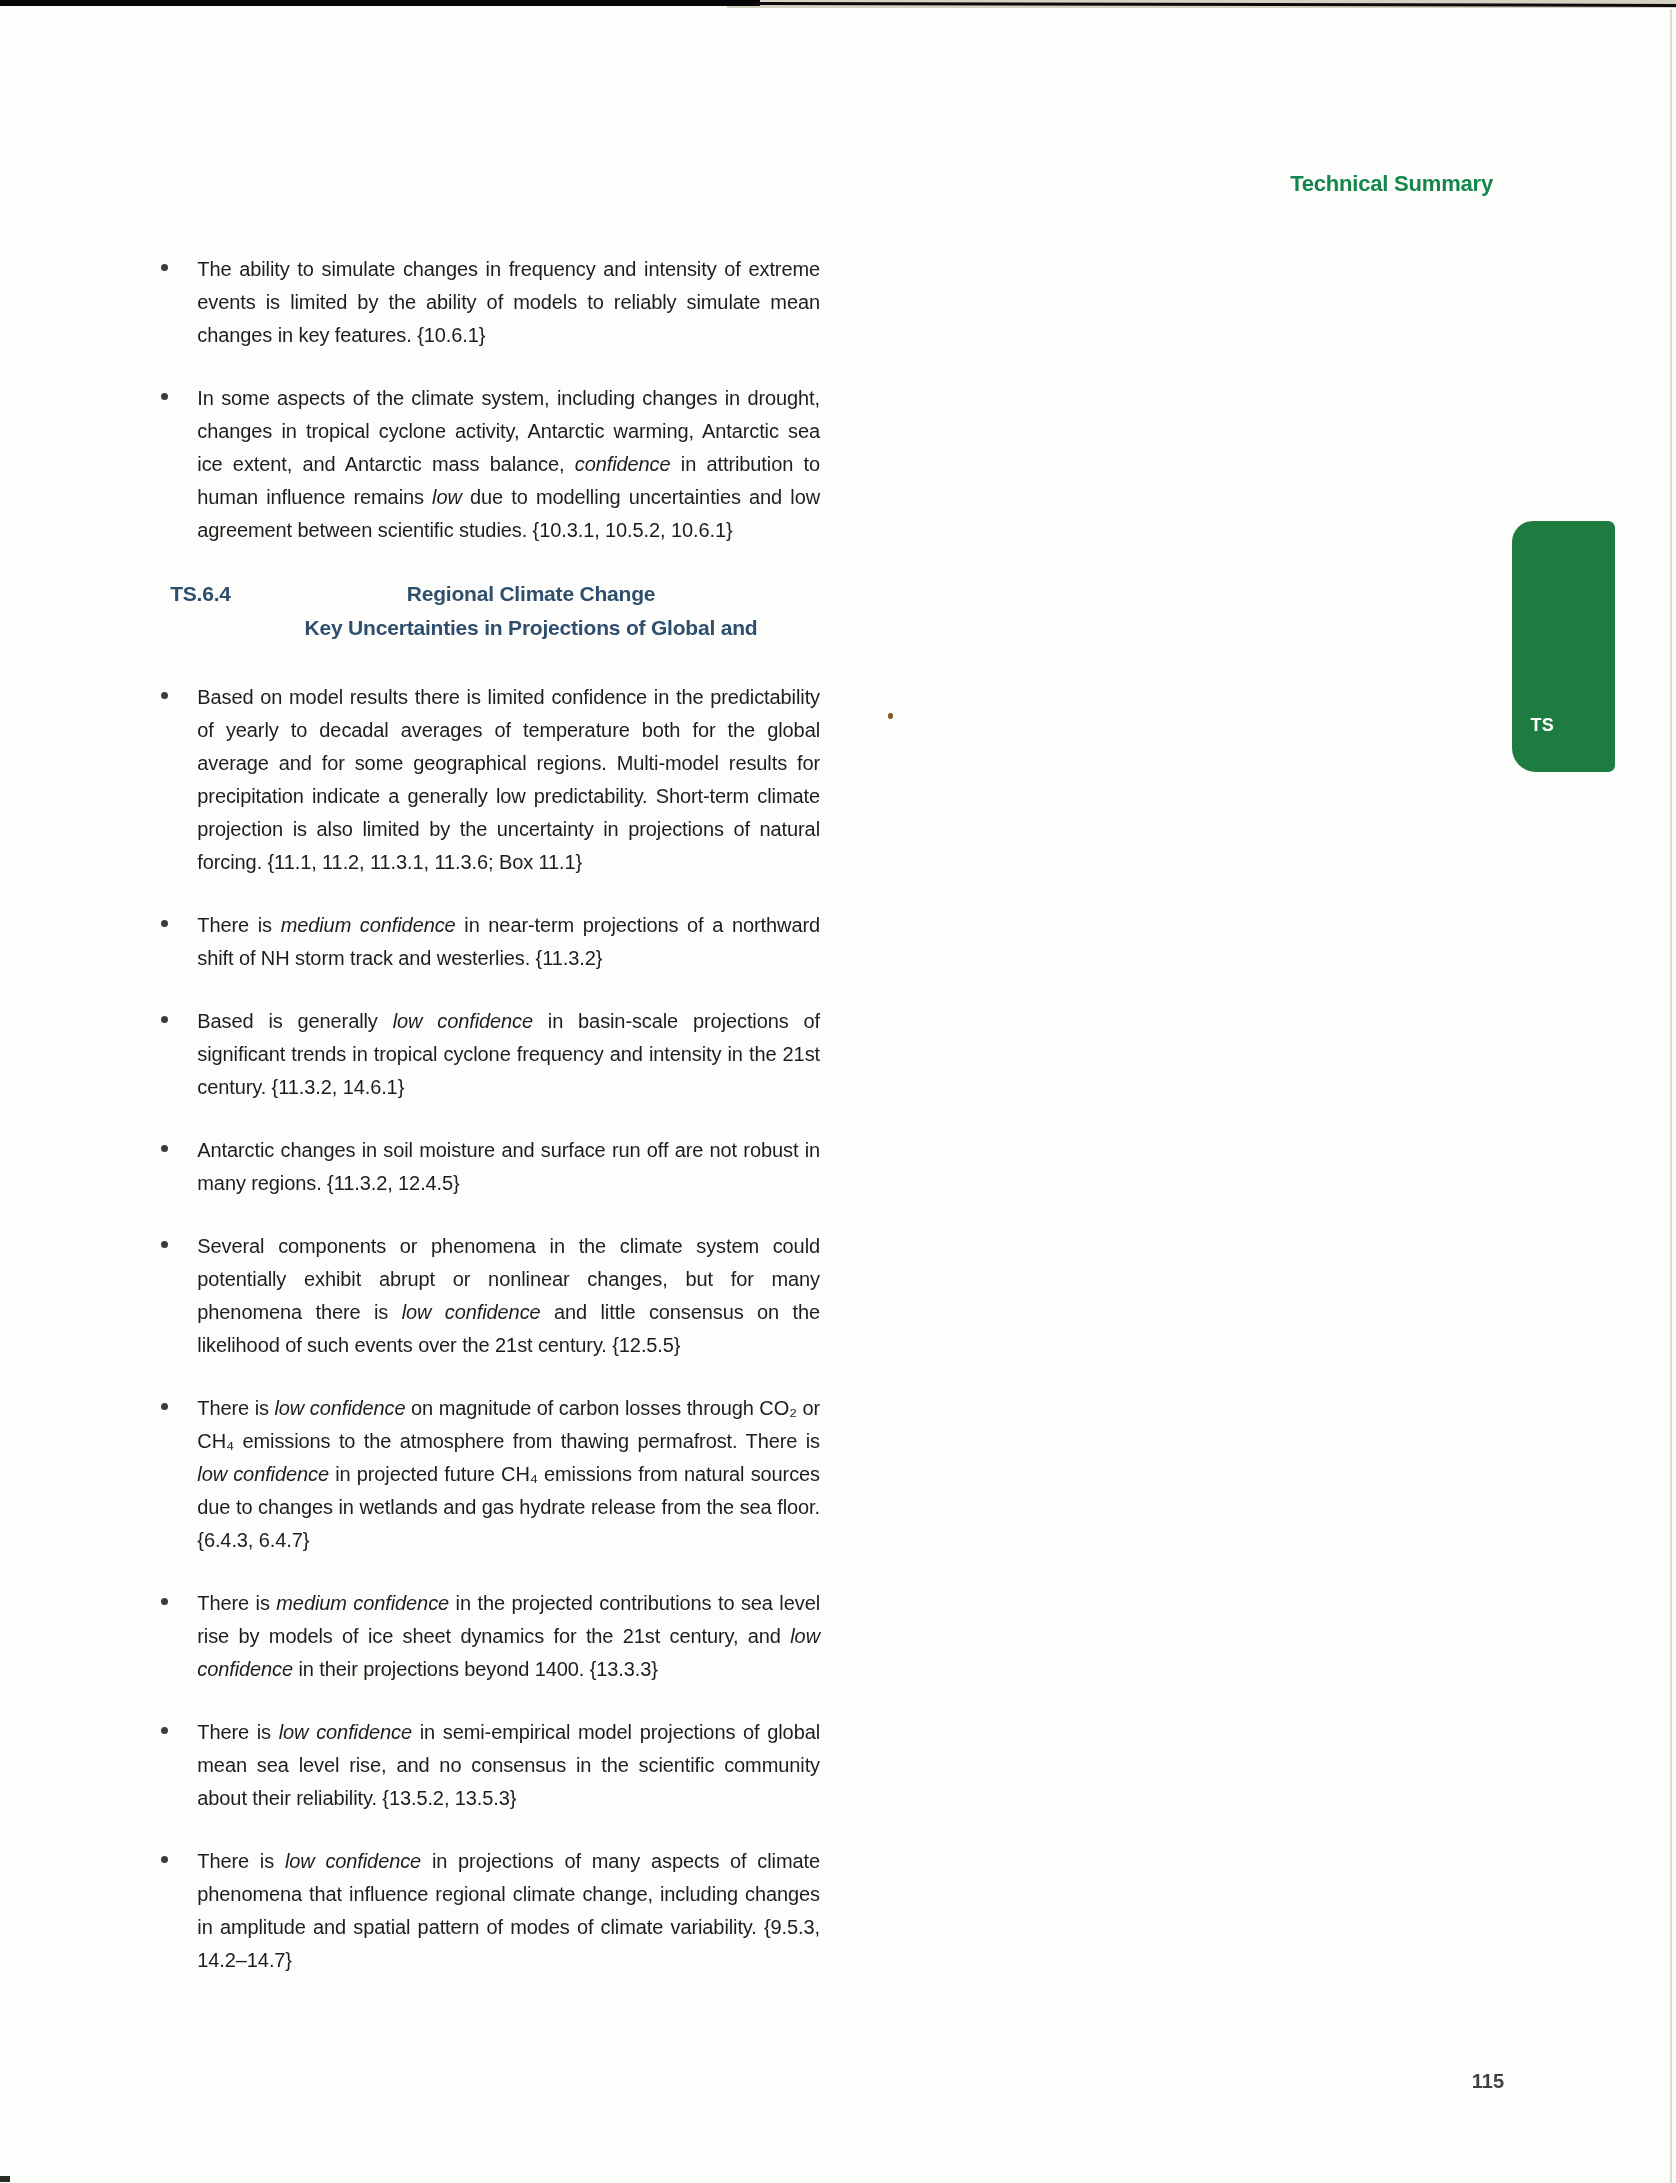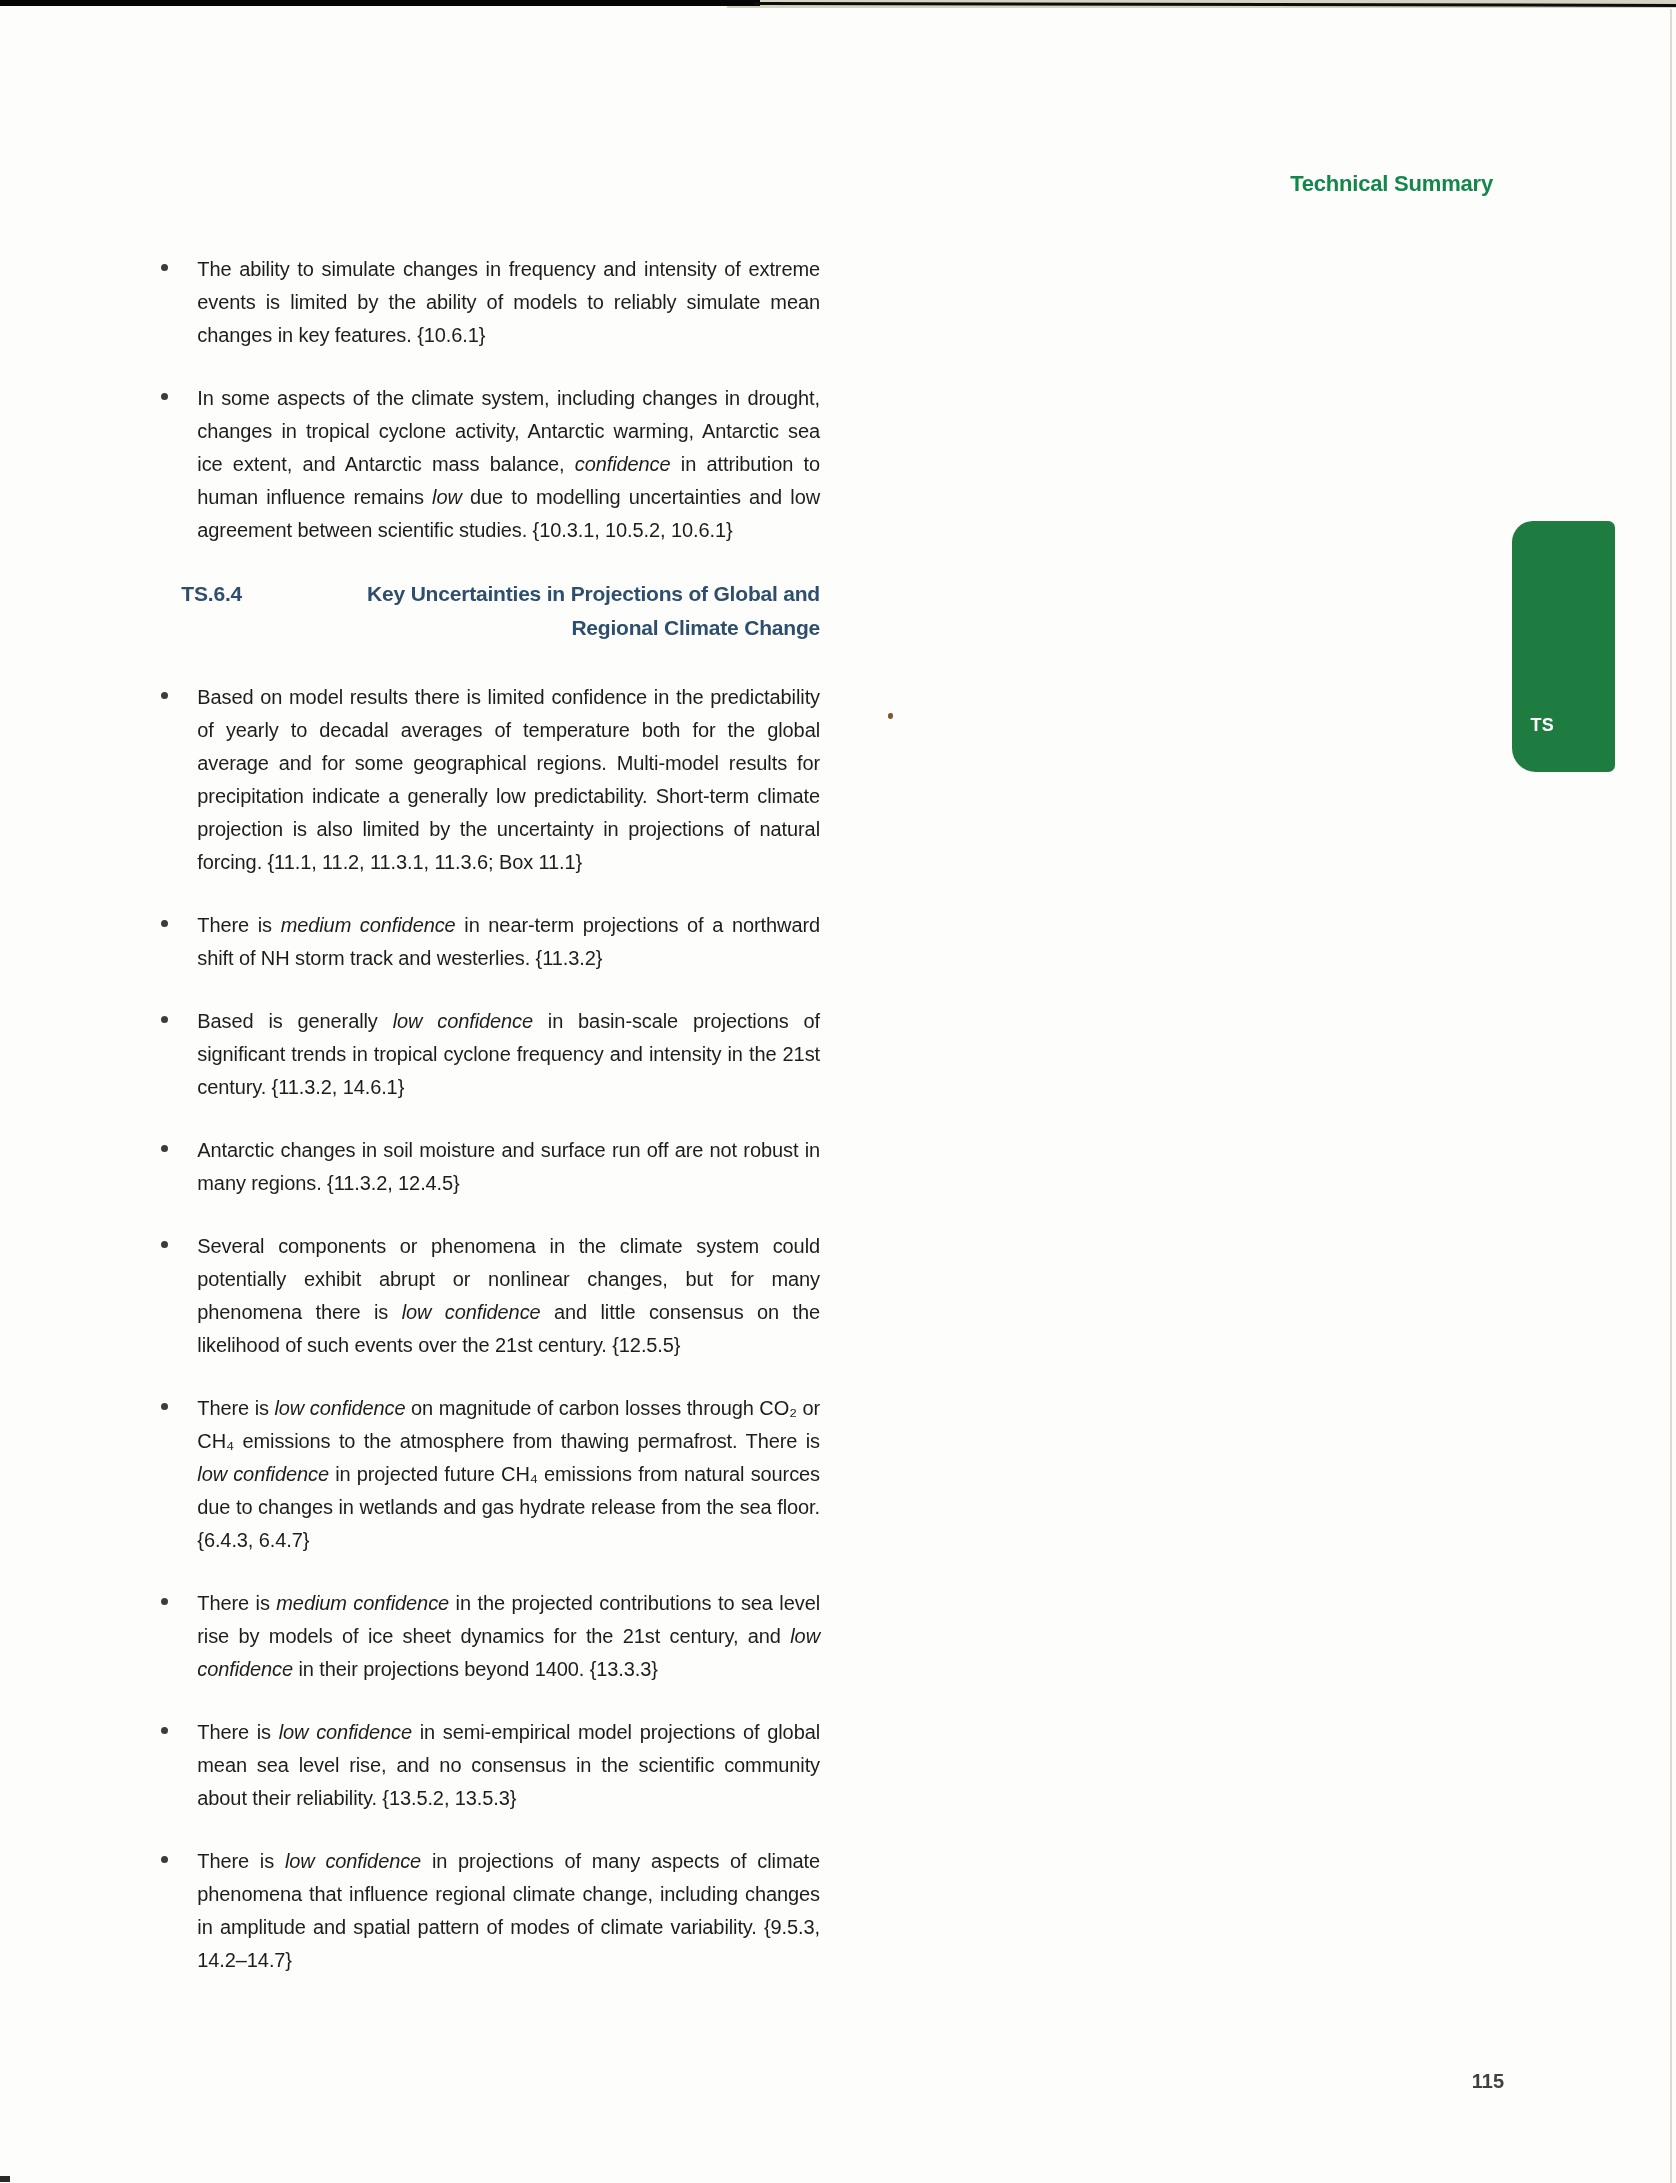--- a/index.html
+++ b/index.html
@@ -41,21 +41,21 @@
     text-align:justify;
   }
   .bullet{display:flex;margin:0 0 30px 0;}
   .dot{flex:none;width:7.3px;height:7.3px;border-radius:50%;background:#3c3c3c;margin:11.2px 0 0 2px;}
   .bt{flex:1;margin:0 0 0 29px;}
   .bt i{font-style:italic;}
 
   .heading{
     display:flex;margin:17px 0 36px 0;
     color:#2e4e6d;font-weight:bold;font-size:21px;line-height:34px;
-    text-align:right;letter-spacing:-0.2px;
+    text-align:center;letter-spacing:-0.2px;
   }
   .hnum{flex:none;width:83px;}
   .htitle{flex:1;}
 
   .page-number{
     position:absolute;top:2070px;left:1415px;width:89px;
     text-align:right;font-size:20px;font-weight:bold;color:#404040;
   }
 </style>
 </head>
@@ -81,22 +81,22 @@
         <span class="dot"></span>
         <p class="bt"><span>The ability to simulate changes in frequency and intensity of extreme events is limited by the ability of models to reliably simulate mean changes in key features. {10.6.1}</span></p>
       </div>
       <div class="bullet">
         <span class="dot"></span>
         <p class="bt"><span>In some aspects of the climate system, including changes in drought, changes in tropical cyclone activity, Antarctic warming, Antarctic sea ice extent, and Antarctic mass balance, </span><i>confidence</i><span> in attribution to human influence remains </span><i>low</i><span> due to modelling uncertainties and low agreement between scientific studies. {10.3.1, 10.5.2, 10.6.1}</span></p>
       </div>
       <div class="heading">
         <div class="hnum">TS.6.4</div>
         <div class="htitle">
+          <div>Regional Climate Change</div>
           <div>Key Uncertainties in Projections of Global and</div>
-          <div>Regional Climate Change</div>
         </div>
       </div>
       <div class="bullet">
         <span class="dot"></span>
         <p class="bt"><span>Based on model results there is limited confidence in the predictability of yearly to decadal averages of temperature both for the global average and for some geographical regions. Multi-model results for precipitation indicate a generally low predictability. Short-term climate projection is also limited by the uncertainty in projections of natural forcing. {11.1, 11.2, 11.3.1, 11.3.6; Box 11.1}</span></p>
       </div>
       <div class="bullet">
         <span class="dot"></span>
         <p class="bt"><span>There is </span><i>medium confidence</i><span> in near-term projections of a northward shift of NH storm track and westerlies. {11.3.2}</span></p>
       </div>

